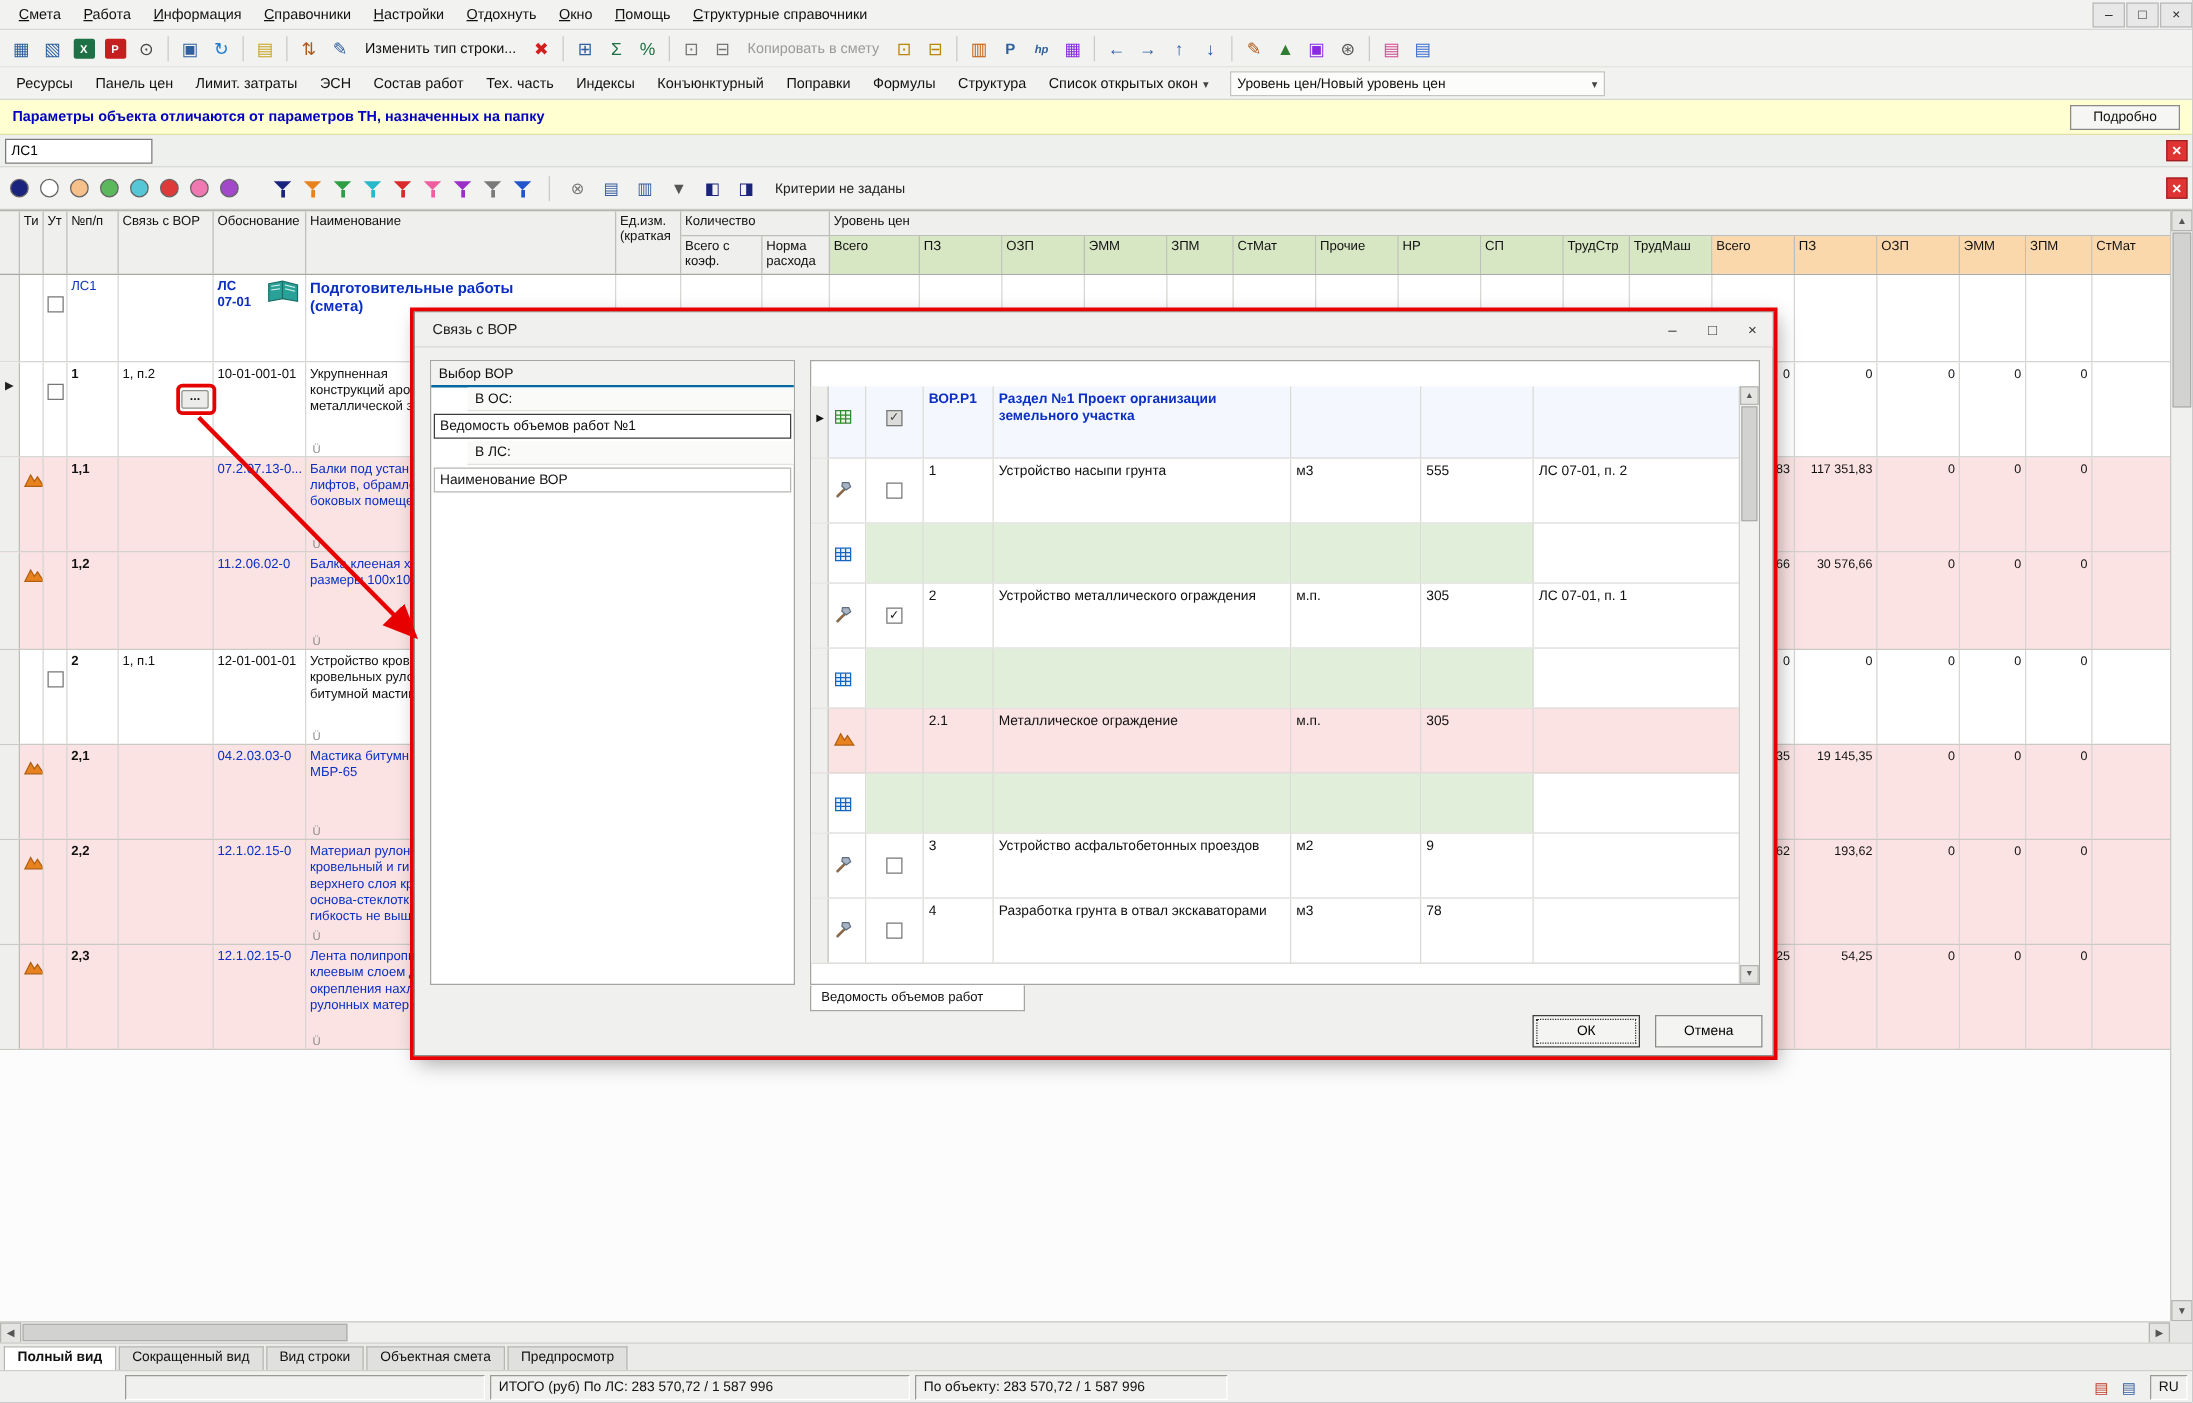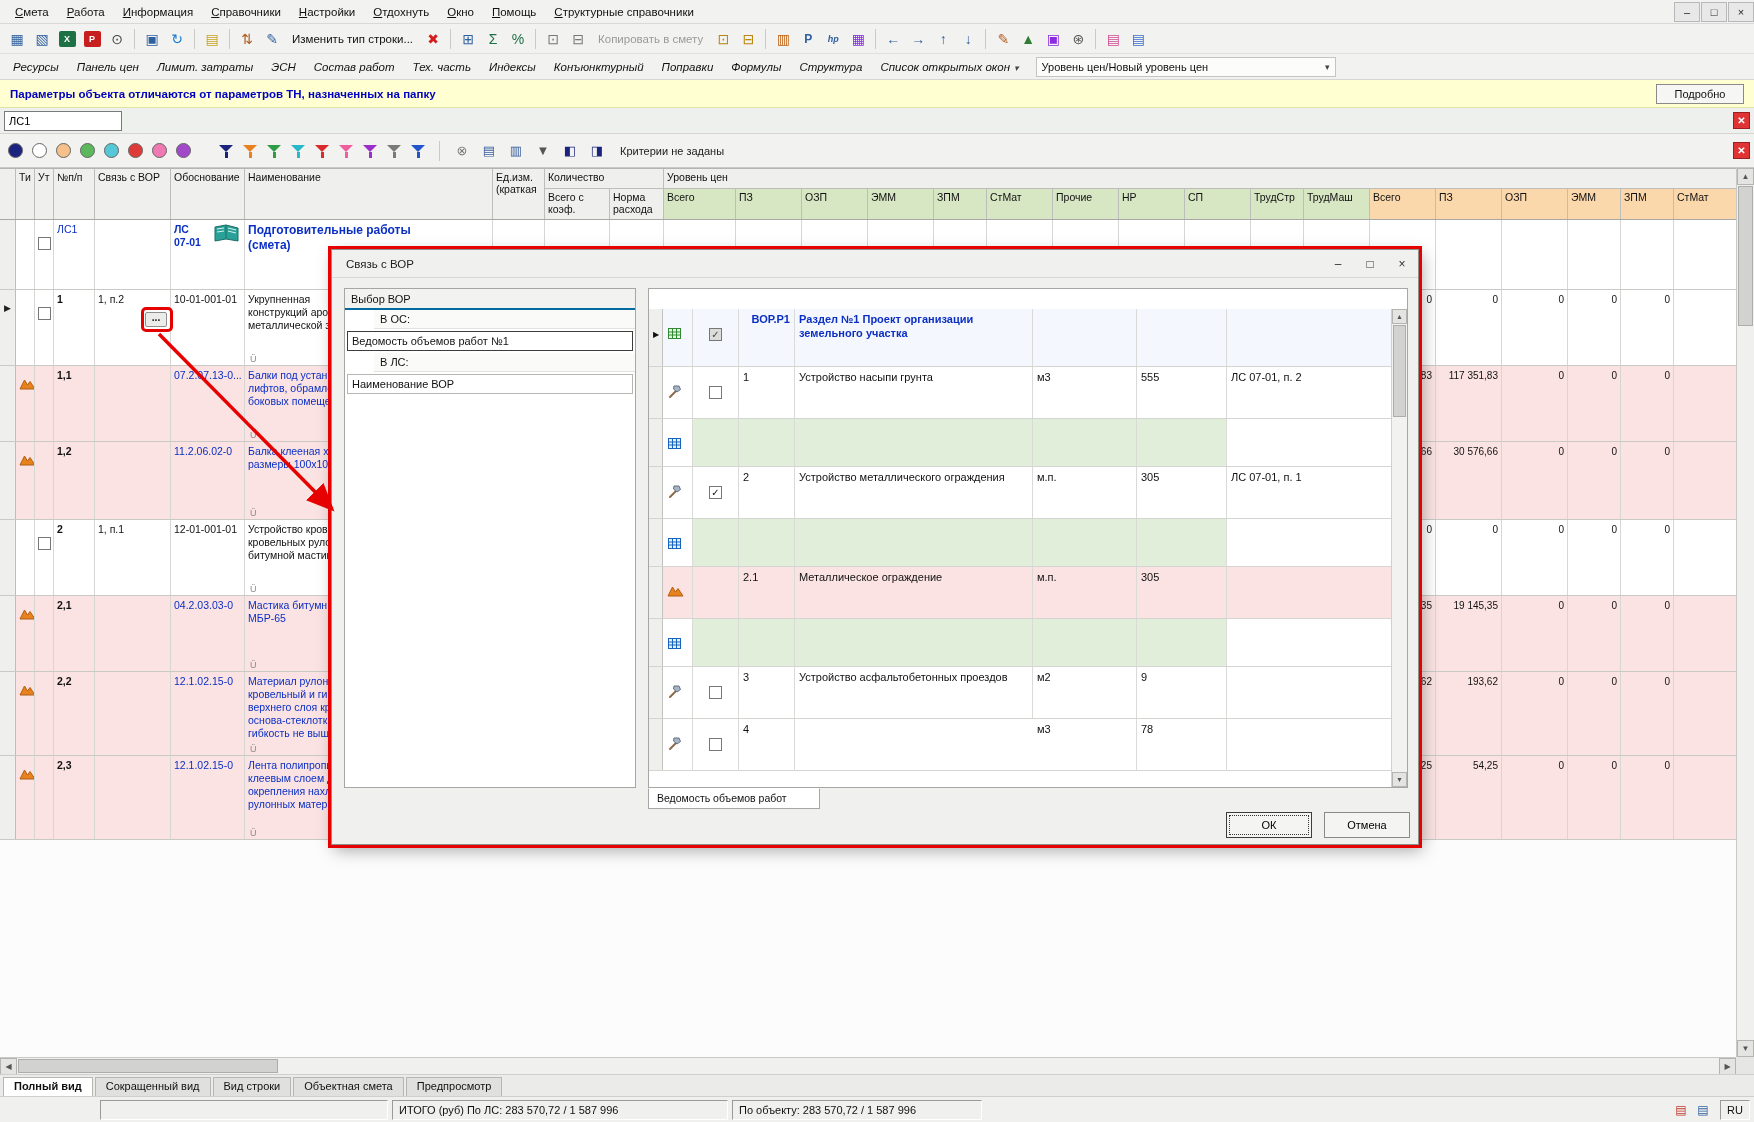--- a/index.html
+++ b/index.html
@@ -23,21 +23,21 @@
   .tbtn { width:24px; height:23px; display:flex; align-items:center; justify-content:center;
           font-size:14px; border:1px solid transparent; border-radius:2px; cursor:default; }
   .tbtn .bx { width:17px; height:16px; border-radius:2px; display:flex; align-items:center;
               justify-content:center; font-size:9px; font-weight:bold; }
   .tsep { width:1px; height:20px; background:#c9c9c6; margin:0 4px; flex:0 0 1px; }
   .tlabel { padding:3px 7px; font-size:11.5px; white-space:nowrap; }
   .tlabel.disabled { color:#9a9a9a; }
 
   .toolbar2 { position:absolute; top:54px; left:0; right:0; height:26px; background:#f2f2f0;
               border-bottom:1px solid #d6d6d2; display:flex; align-items:center; padding:0 4px; }
-  .t2btn { padding:4px 9px; font-size:11.5px; white-space:nowrap; cursor:default;font-style:italic; }
+  .t2btn { padding:4px 9px; font-size:11.5px; white-space:nowrap; cursor:default; }
   .t2btn .caret { margin-left:4px; font-size:9px; color:#444; }
   .t2combo { margin-left:8px; width:300px; height:20px; border:1px solid #c4c4c0; background:#fcfcfa;
              display:flex; align-items:center; justify-content:space-between; padding:0 5px; }
   .t2combo .caret2 { font-size:9px; color:#444; }
 
   
   .infobar { position:absolute; top:80px; left:0; right:0; height:28px; background:#ffffd2;
              border-bottom:1px solid #e0e0a8; display:flex; align-items:center; padding:0 10px; }
   .infomsg { color:#0000c0; font-weight:bold; font-size:11.5px; }
   .details-btn { position:absolute; right:10px; top:4px; width:88px; height:20px; background:#f6f6f4;
@@ -719,21 +719,21 @@
                   <rect x="1.5" y="2.5" width="12" height="10" fill="#eaf6ea" stroke="#2e8b2e"></rect>
                   <line x1="1.5" y1="6" x2="13.5" y2="6" stroke="#2e8b2e"></line>
                   <line x1="1.5" y1="9" x2="13.5" y2="9" stroke="#2e8b2e"></line>
                   <line x1="5.5" y1="2.5" x2="5.5" y2="12.5" stroke="#2e8b2e"></line>
                   <line x1="9.5" y1="2.5" x2="9.5" y2="12.5" stroke="#2e8b2e"></line>
                 </svg></div>
             </div>
             <div class="dc" style="left: 44px; width: 46px;">
               <div class="dcb dis">✓</div>
             </div>
-            <div class="dc" style="left: 90px; width: 56px; text-align: right;">
+            <div class="dc" style="left: 90px; width: 56px;">
               <div class="dname blue bold">ВОР.Р1</div>
             </div>
             <div class="dc" style="left: 146px; width: 238px;">
               <div class="dname blue bold">Раздел №1 Проект организации земельного участка</div>
             </div>
             <div class="dc" style="left: 384px; width: 104px;"></div>
             <div class="dc" style="left: 488px; width: 90px;"></div>
             <div class="dc" style="left: 578px; width: 166px;"></div>
           </div>
           <div class="drow work" style="height: 52px;">
@@ -898,20 +898,23 @@
                   <path d="M3 13 L9 7" stroke="#8a6a4a" stroke-width="2" stroke-linecap="round"></path>
                   <path d="M7 2 L12 2 L13.5 5.5 L10 8 L6.5 5 Z" fill="#a8b4c4" stroke="#5f6e80"></path>
                 </svg></div>
             </div>
             <div class="dc" style="left: 44px; width: 46px;">
               <div class="dcb"></div>
             </div>
             <div class="dc" style="left: 90px; width: 56px;">
               <div class="dname">4</div>
             </div>
+            <div class="dc" style="left: 146px; width: 238px;">
+              <div class="dname">Разработка грунта в отвал экскаваторами</div>
+            </div>
             <div class="dc" style="left: 384px; width: 104px;">
               <div class="dname">м3</div>
             </div>
             <div class="dc" style="left: 488px; width: 90px;">
               <div class="dname">78</div>
             </div>
             <div class="dc" style="left: 578px; width: 166px;"></div>
           </div>
         </div>
       <div class="dlg-vscroll">

